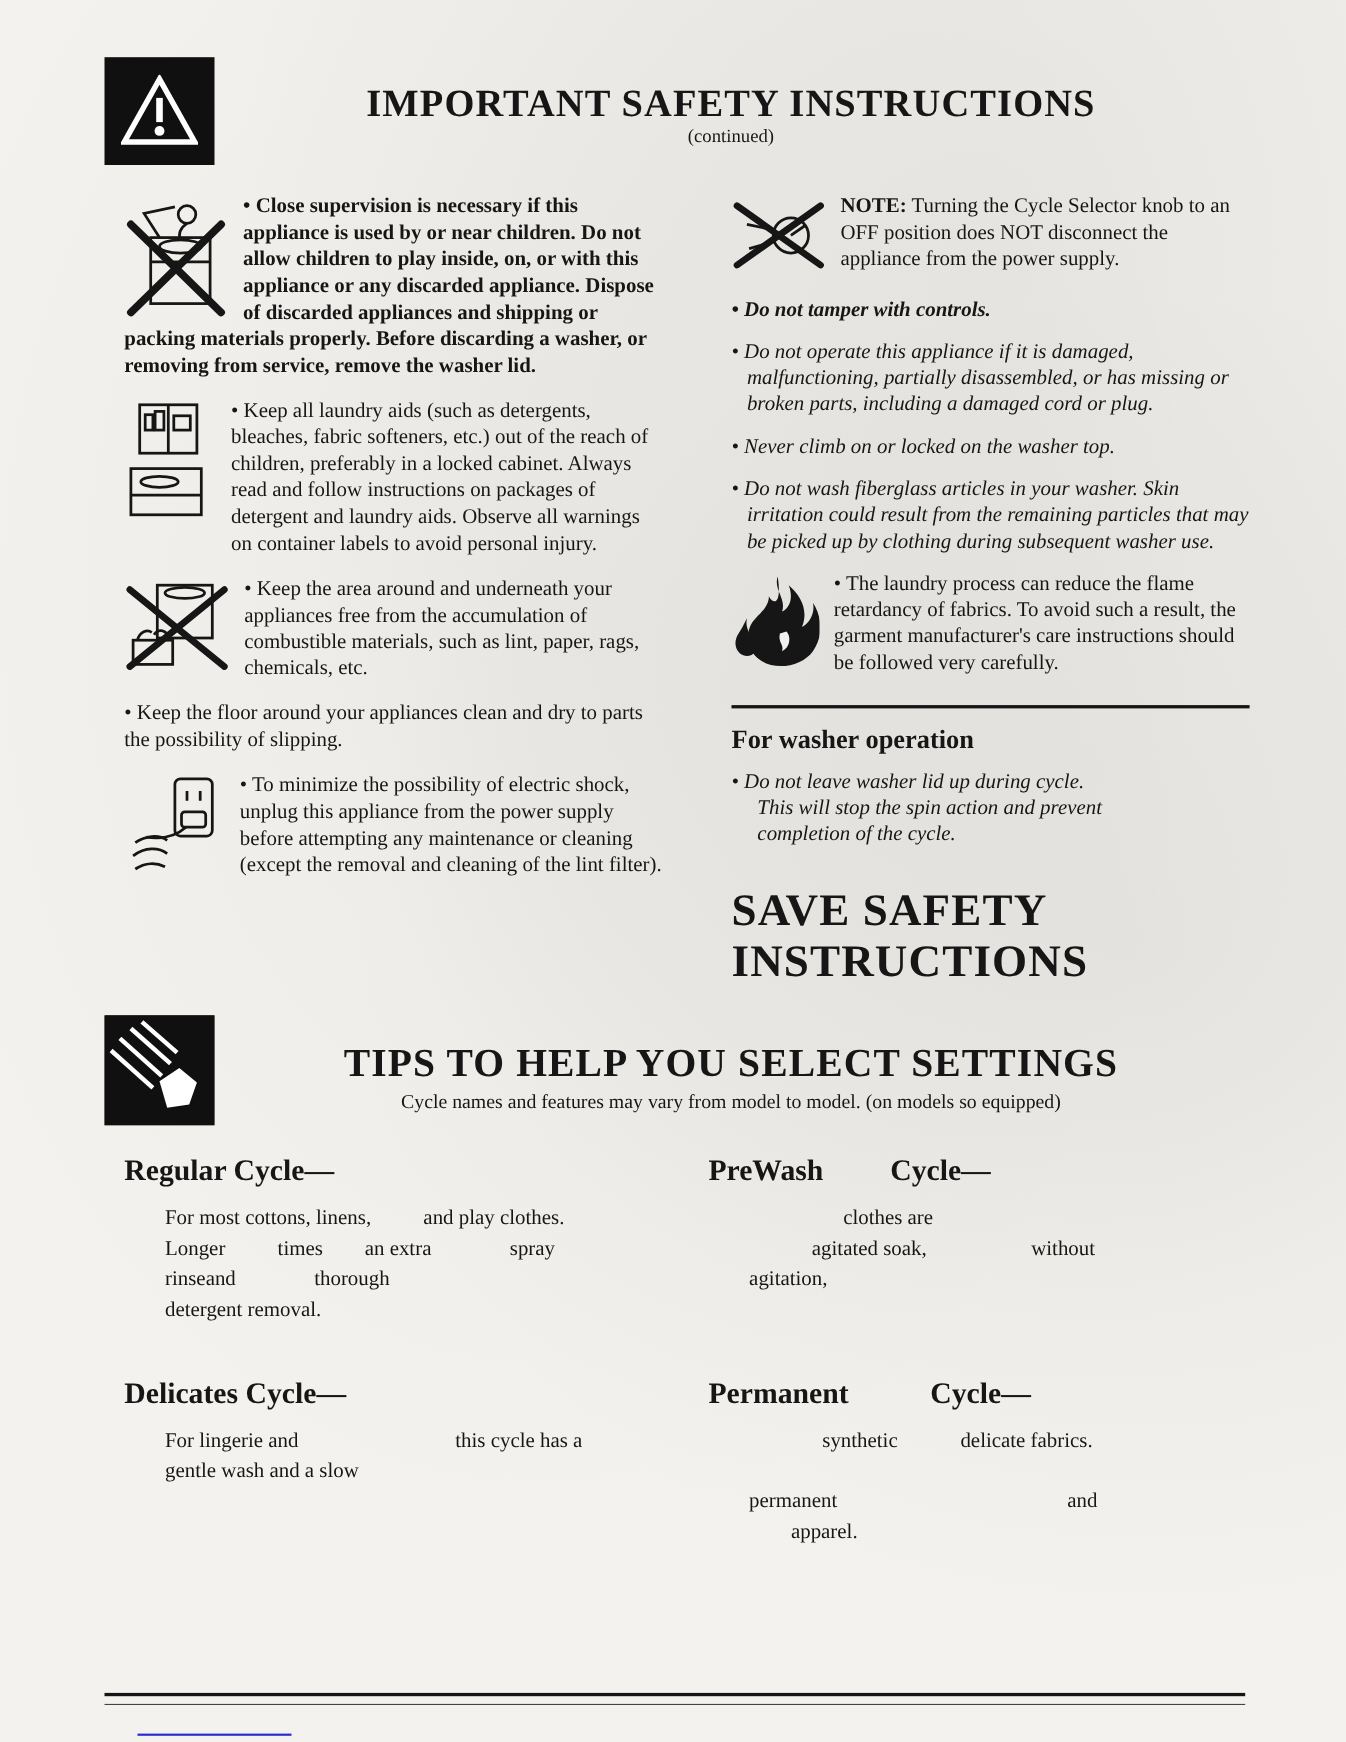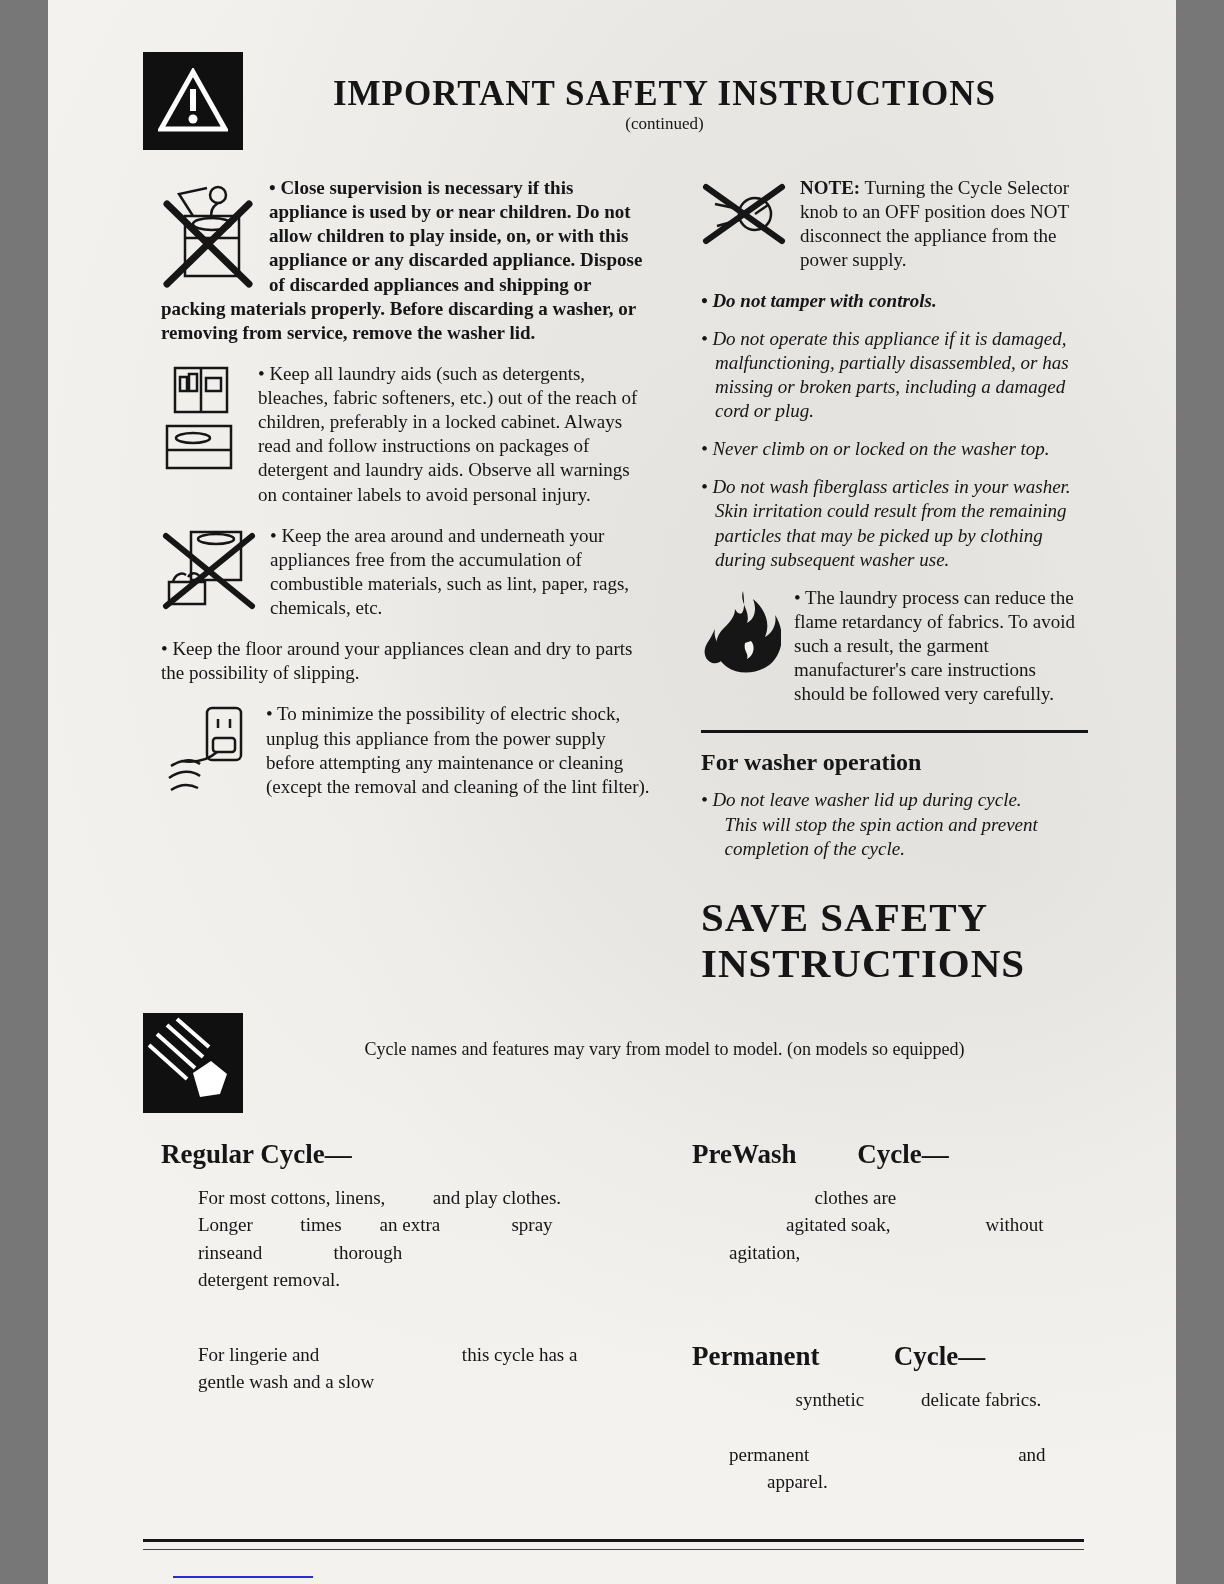--- a/index.html
+++ b/index.html
@@ -1,19 +1,19 @@
 <!DOCTYPE html>
 <html><head>
 <meta charset="utf-8">
 <style>
   * { box-sizing: border-box; }
   html, body { margin: 0; padding: 0; background: #777; }
   .page {
     position: relative;
-    width: 1128px;
+    width: 1224px;
     height: 1584px;
     margin: 0 auto;
     background:
       radial-gradient(ellipse at 75% 15%, rgba(60,60,55,0.07), transparent 55%),
       radial-gradient(ellipse at 85% 55%, rgba(60,60,55,0.06), transparent 50%),
       radial-gradient(ellipse at 40% 35%, rgba(60,60,55,0.04), transparent 60%),
       #f3f2ee;
     font-family: "Liberation Serif", "DejaVu Serif", serif;
     color: #161616;
     overflow: hidden;
@@ -21,21 +21,21 @@
 
   
   .safety-header { display: flex; padding: 52px 90px 0 95px; align-items: flex-start; }
   .hazard-box { width: 100px; height: 98px; background: #101010; flex: 0 0 auto;
                 display: flex; align-items: center; justify-content: center; }
   .header-titles { flex: 1; text-align: center; padding-top: 22px; }
   .main-title { font-size: 35px; font-weight: bold; letter-spacing: 1px; }
   .main-sub { font-size: 17px; margin-top: 0; }
 
   
-  .columns { display: flex; padding: 26px 88px 0 113px; gap: 48px; }
+  .columns { display: flex; padding: 26px 88px 0 113px; gap: 60px; }
   .col-left { width: 492px; flex: 0 0 auto; }
   .col-right { flex: 1; min-width: 0; }
 
   p { margin: 0; font-size: 19px; line-height: 1.27; }
   .bold { font-weight: bold; }
   .prewrapped { white-space: pre-wrap; }
 
   .item { margin-bottom: 17px; }
   .item::after { content: ""; display: block; clear: both; }
   .icon-float { float: left; margin: 2px 13px 4px 0; }
@@ -246,20 +246,21 @@
         <g stroke="#ffffff" stroke-width="4" fill="none">
           <path d="M6 32 L44 66"></path>
           <path d="M14 21 L52 55"></path>
           <path d="M24 12 L60 44"></path>
           <path d="M34 6 L66 34"></path>
         </g>
         <path d="M50 60 l18 -12 l16 13 l-7 20 l-20 3 z" fill="#ffffff"></path>
       </svg>
     </div>
     <div class="tips-titles">
+      <div class="tips-title">TIPS TO HELP YOU SELECT SETTINGS</div>
       <div class="tips-sub">Cycle names and features may vary from model to model. (on models so equipped)</div>
     </div>
   </div>
 
   <div class="cycles">
 
     <div>
       <div class="cycle-heading prewrapped">Regular Cycle—</div>
       <div class="cycle-body">For most cottons, linens,          and play clothes.
 Longer          times        an extra               spray
@@ -268,20 +269,21 @@
     </div>
 
     <div>
       <div class="cycle-heading prewrapped">PreWash         Cycle—</div>
       <div class="cycle-body">                  clothes are
             agitated soak,                    without
 agitation,</div>
     </div>
 
     <div style="margin-top:16px;">
+      <div class="cycle-heading prewrapped">Delicates Cycle—</div>
       <div class="cycle-body">For lingerie and                              this cycle has a
 gentle wash and a slow</div>
     </div>
 
     <div style="margin-top:16px;">
       <div class="cycle-heading prewrapped">Permanent           Cycle—</div>
       <div class="cycle-body">              synthetic            delicate fabrics.
 
 permanent                                            and
         apparel.</div>

